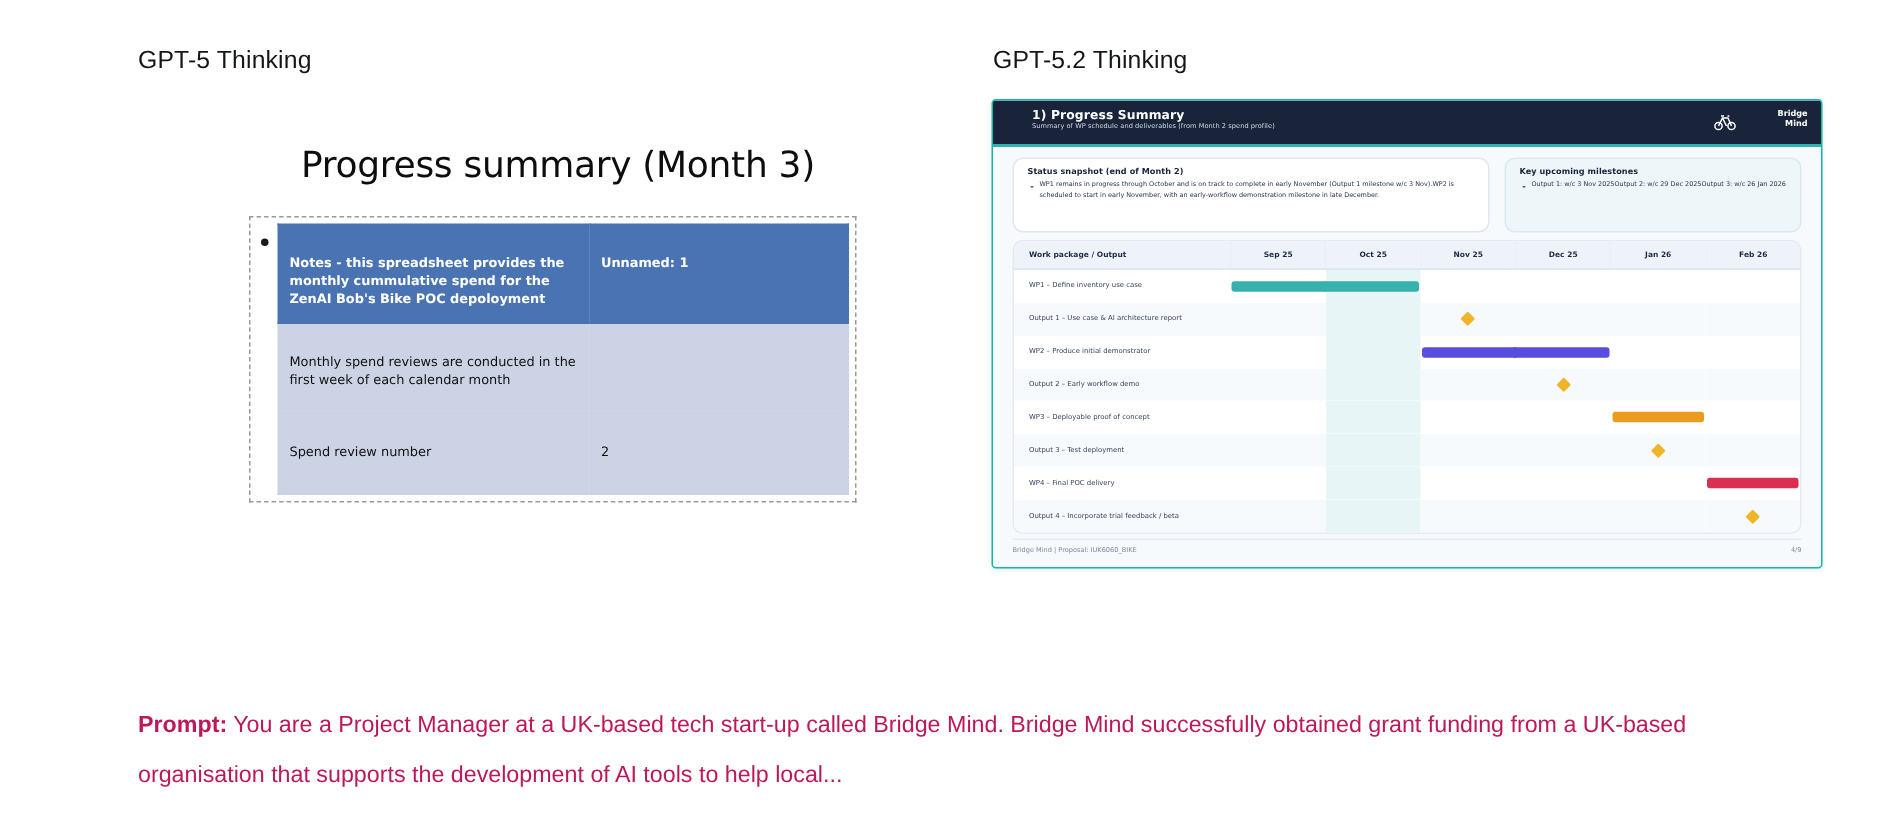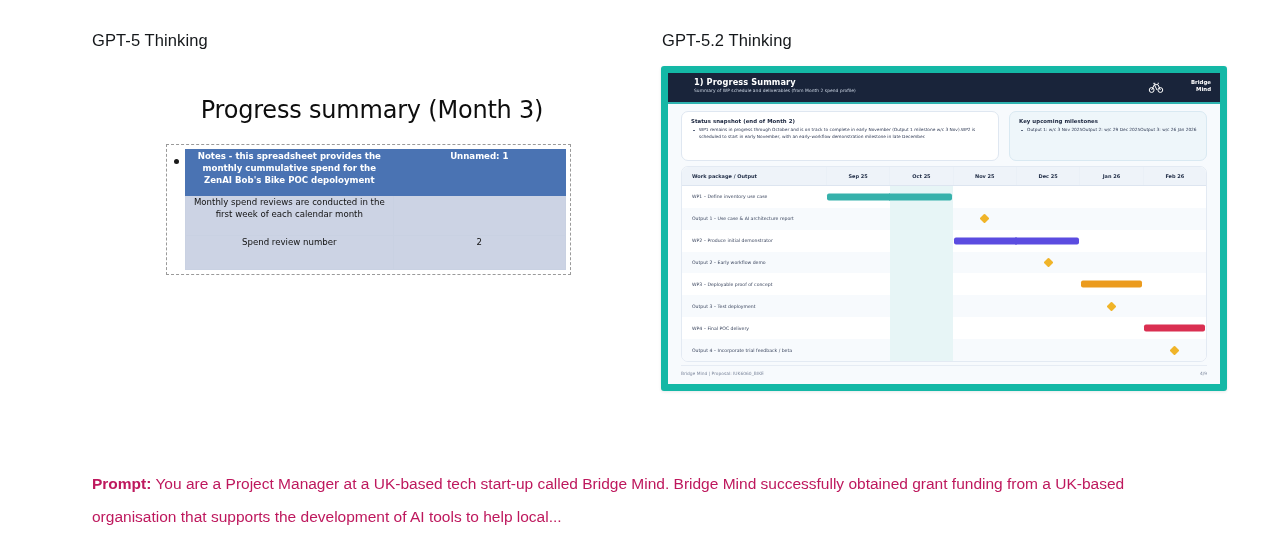--- a/index.html
+++ b/index.html
@@ -45,46 +45,45 @@
   #left-bullet{
     position:absolute;left:7px;top:14px;
     width:5px;height:5px;border-radius:50%;background:#1a1a1a;
   }
   table.ltab{
     width:100%;border-collapse:collapse;table-layout:fixed;
     font-family:"DejaVu Sans", sans-serif;
   }
   table.ltab td{
     vertical-align:top;
-    padding:0 7px 5px 7px;
+    padding:20px 7px 5px 7px;
     font-size:8.6px;
     line-height:1.42;
     border:1px solid #c9d1e2;
-    text-align:center;
   }
   table.ltab td.c1{width:55%;}
   table.ltab td.c2{width:45%;}
   tr.hdr td{
     background:#4a73b3;color:#ffffff;font-weight:bold;
     border-color:#4a73b3;
     height:40px;
   }
   tr.band td{background:#ccd3e4;}
   tr.plain td{background:#e9edf6;}
   tr.r2 td{height:34px;}
   tr.r3 td{height:32px;}
   tr.r4 td{height:28px;}
   td.wide{width:100%;}
   .ltab .spanrow td{background:#e9edf6;border-top:none;}
 
   
   #right-slide{
     position:absolute;left:661px;top:66px;width:552px;height:311px;
     background:#f7fafd;
-    border:7px solid #14b8a6;
+    border:1px solid #14b8a6;
     border-radius:3px;
     overflow:hidden;
     box-shadow:0 1px 3px rgba(20,30,50,.10);
     font-family:"DejaVu Sans", sans-serif;
   }
   
   #rs-header{
     position:relative;height:29px;background:#19243a;
     border-bottom:2.5px solid #2fb3b0;
   }

